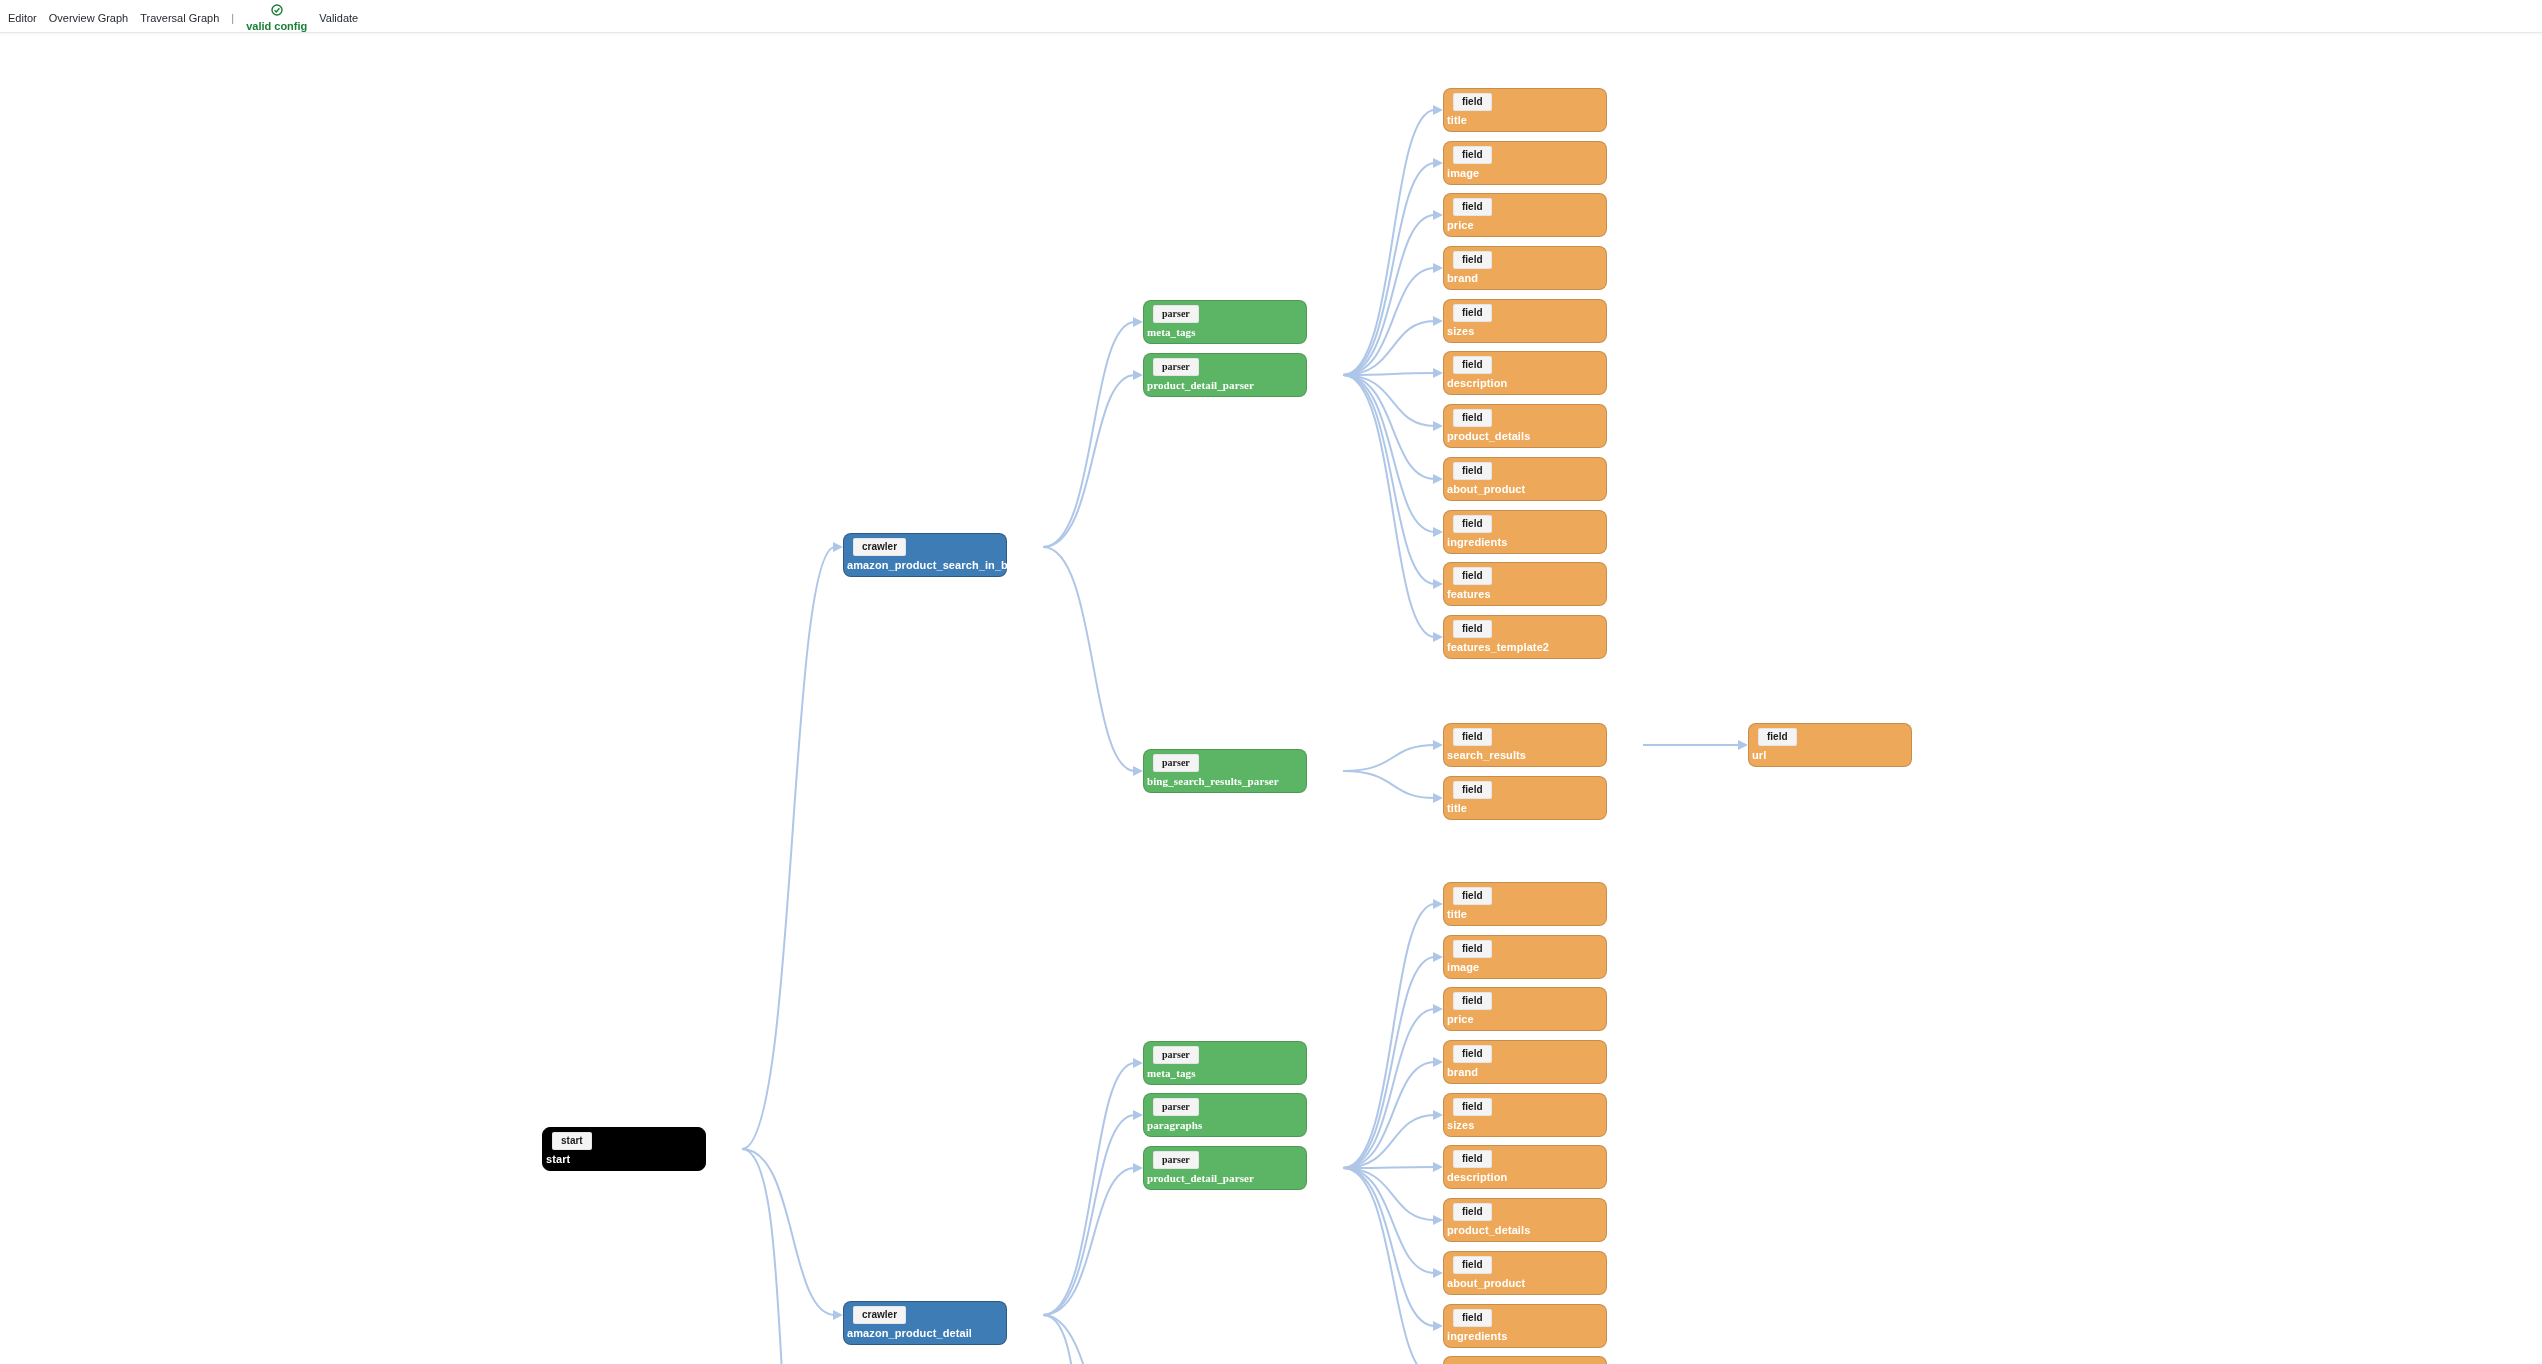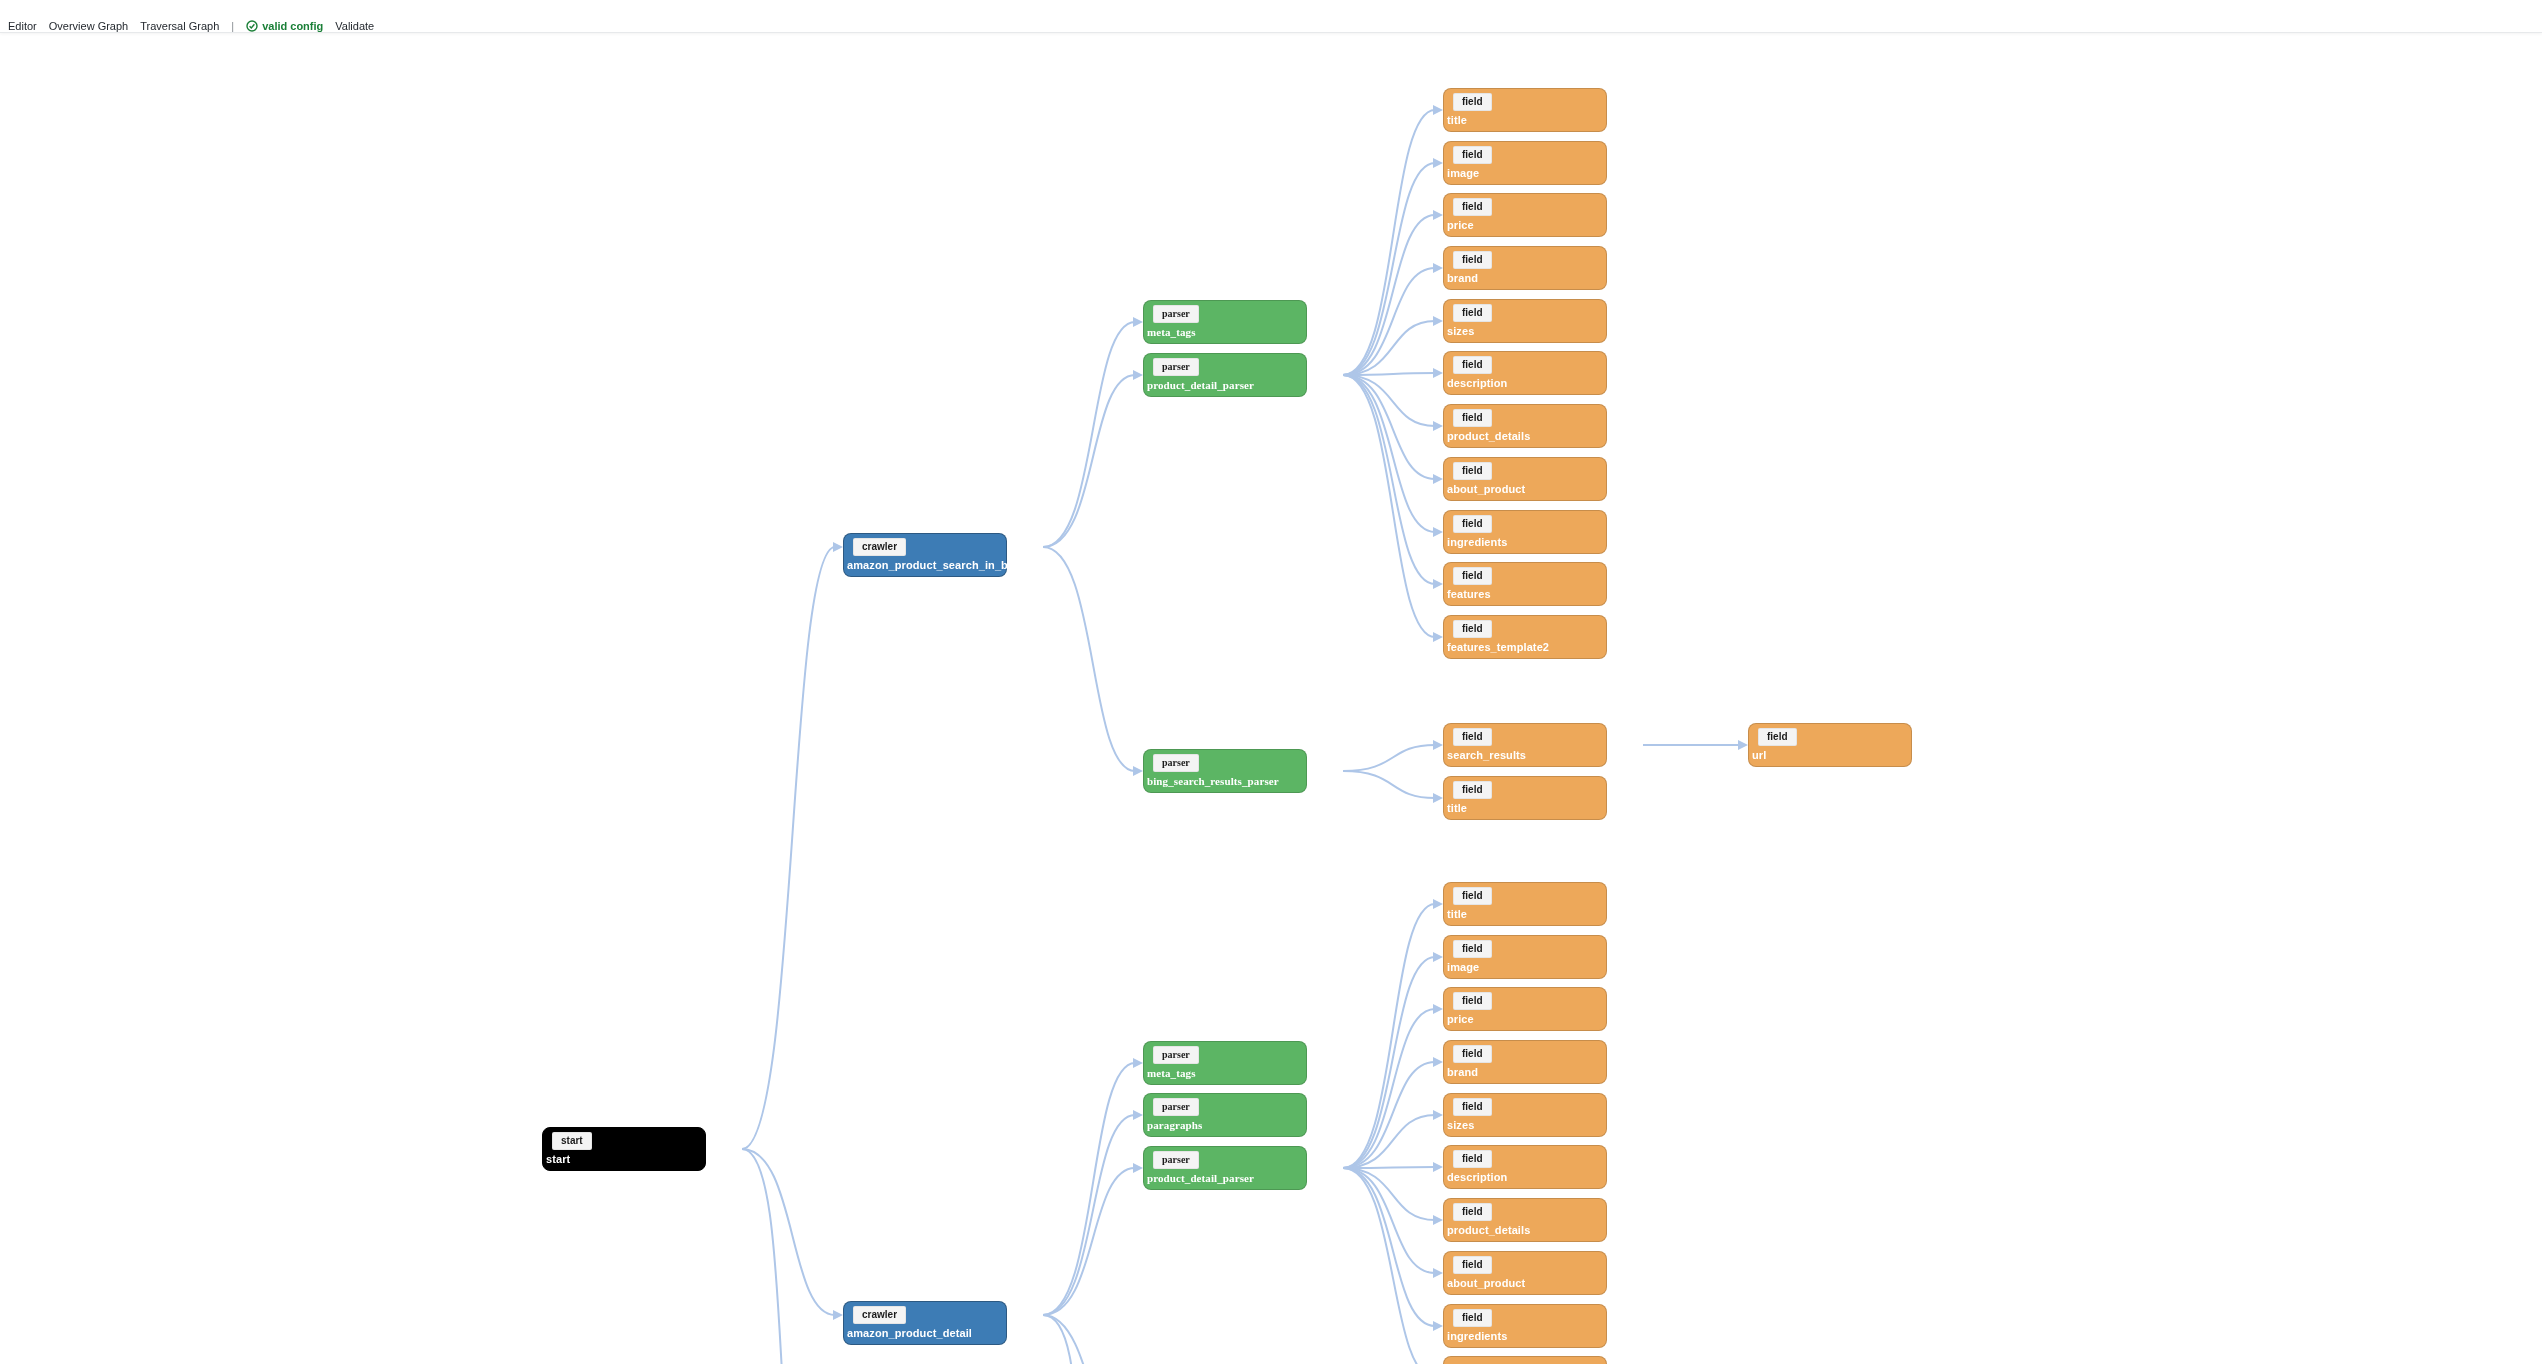--- a/index.html
+++ b/index.html
@@ -10,21 +10,21 @@
   }
   
   header{
     position:absolute;top:0;left:0;width:100%;height:33px;background:#fff;
     border-bottom:1px solid #e7e9eb;box-shadow:0 1px 3px rgba(0,0,0,.05);
     display:flex;align-items:flex-end;z-index:10;box-sizing:border-box;padding-left:8px;
   }
   nav{display:flex;align-items:center;gap:12px;font-size:11px;color:#24292f;}
   .mi{cursor:pointer;white-space:nowrap;}
   .sep{color:#8a8f94;}
-  .status{color:var(--ok,#1a7f37);font-weight:700;display:inline-flex;align-items:center;gap:4px;}
+  .status{color:var(--ok,#1a7f37);font-weight:700;display:inline-flex;align-items:center;gap:4px;flex-direction:column;}
   .okicon{display:inline-block;vertical-align:middle;}
   
   #canvas{position:absolute;inset:0;z-index:1;}
   svg.edges{position:absolute;left:0;top:0;z-index:1;}
   .node{
     position:absolute;width:164px;height:44px;border-radius:8px;box-sizing:border-box;
     z-index:2;border:1px solid rgba(0,0,0,.16);cursor:pointer;
   }
   .node.start  {background:var(--start,#000);border-color:#000;}
   .node.crawler{background:var(--crawler,#3d7cb5);border-color:rgba(0,0,0,.28);margin-top:8px;}

